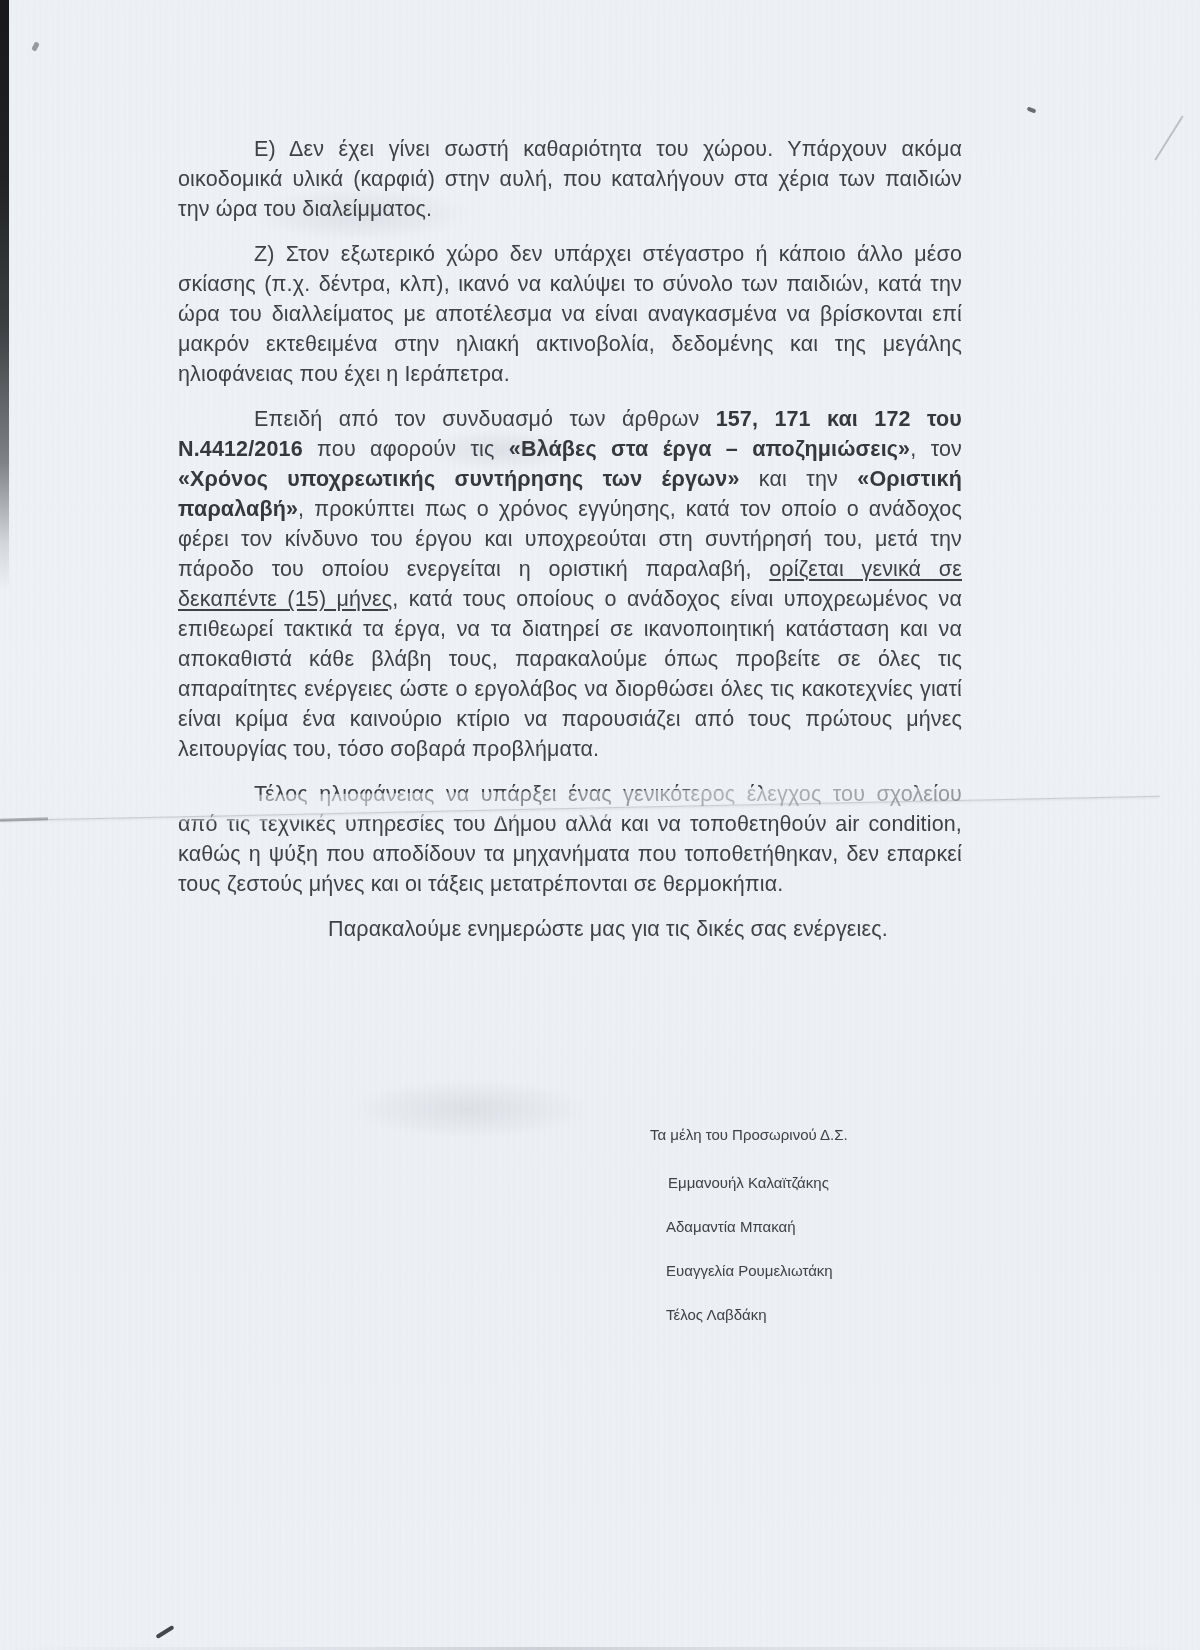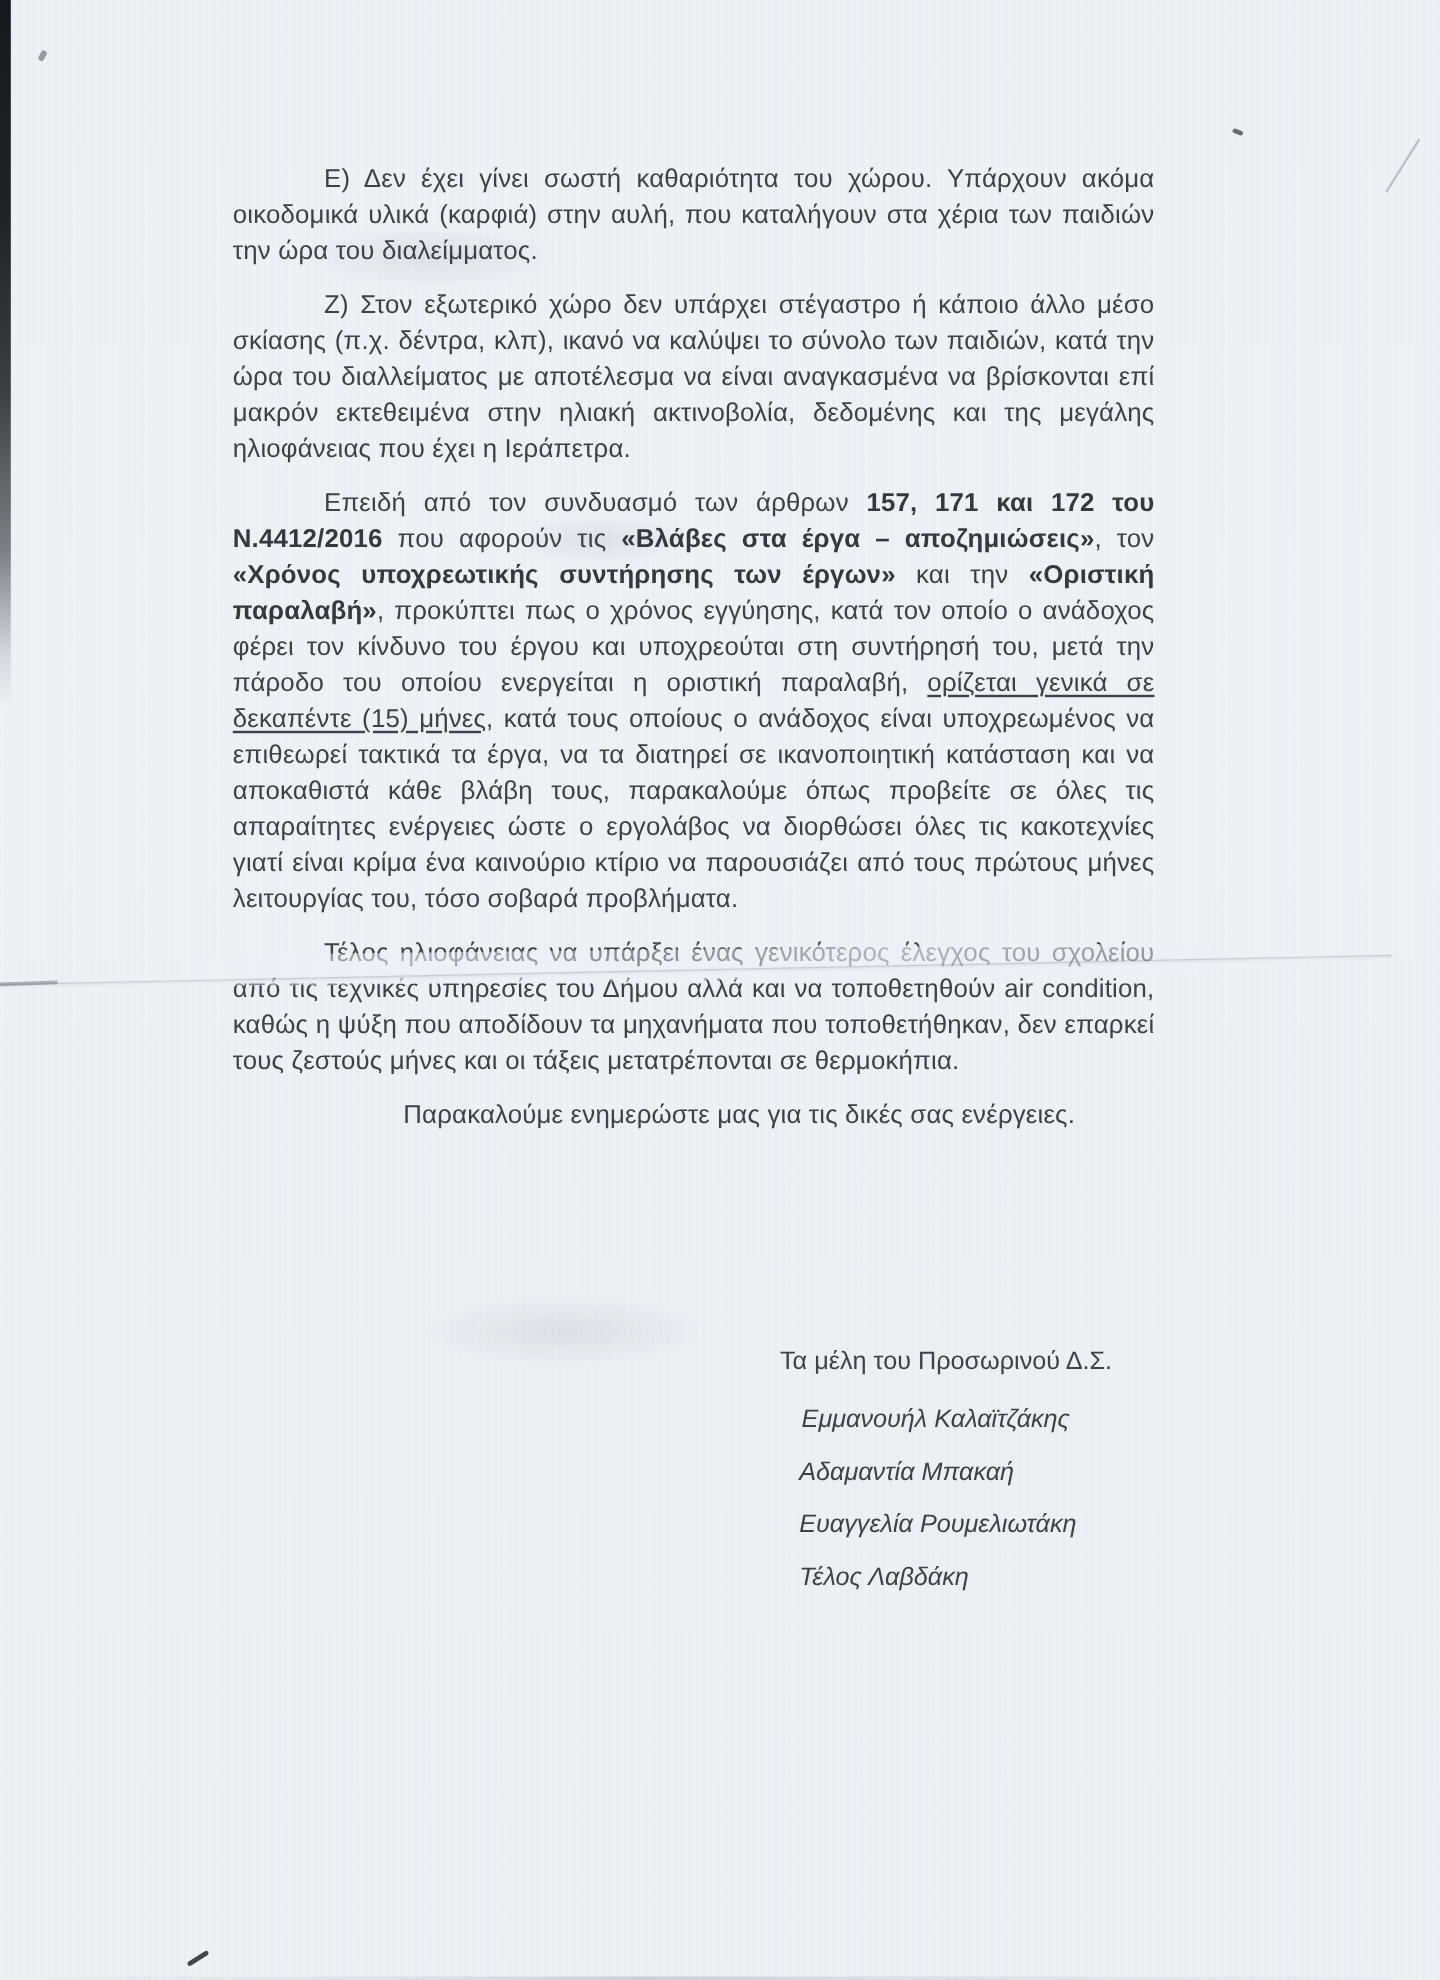--- a/index.html
+++ b/index.html
@@ -34,36 +34,36 @@
     position: absolute;
     left: 178px; top: 134px;
     width: 784px;
     font-size: 21.5px;
     line-height: 30px;
     text-align: justify;
     letter-spacing: 0.15px;
     z-index: 1;
   }
   .content p {
-    margin: 0 0 15px 16px;
+    margin: 0 0 15px 0;
     text-indent: 76px;
   }
   .b { font-weight: bold; color: #35393d; }
   .u { text-decoration: underline; text-underline-offset: 3px; }
   .para-request { text-align: center; }
 
   .signature {
     position: absolute;
     left: 650px; top: 1120px;
-    font-size: 21px;
+    font-size: 15px;
     line-height: 30px;
     z-index: 1;
   }
   .sig-heading { margin-bottom: 18px; }
-  .sig-name { margin: 0 0 14px 18px; line-height: 30px; padding-top: 0; font-style: italic; }
+  .sig-name { margin: 0 0 14px 18px; line-height: 30px; padding-top: 0; }
   .sig-name + .sig-name { margin-top: 0; margin-left: 16px; }
   .sig-name { margin-bottom: 14px; }
   .sig-names .sig-name { height: 30px; margin-bottom: 14px; }
 
   
   .crease-fade {
     position: absolute;
     left: 150px; top: 791px;
     width: 860px; height: 26px;
     transform: rotate(-0.7deg);

